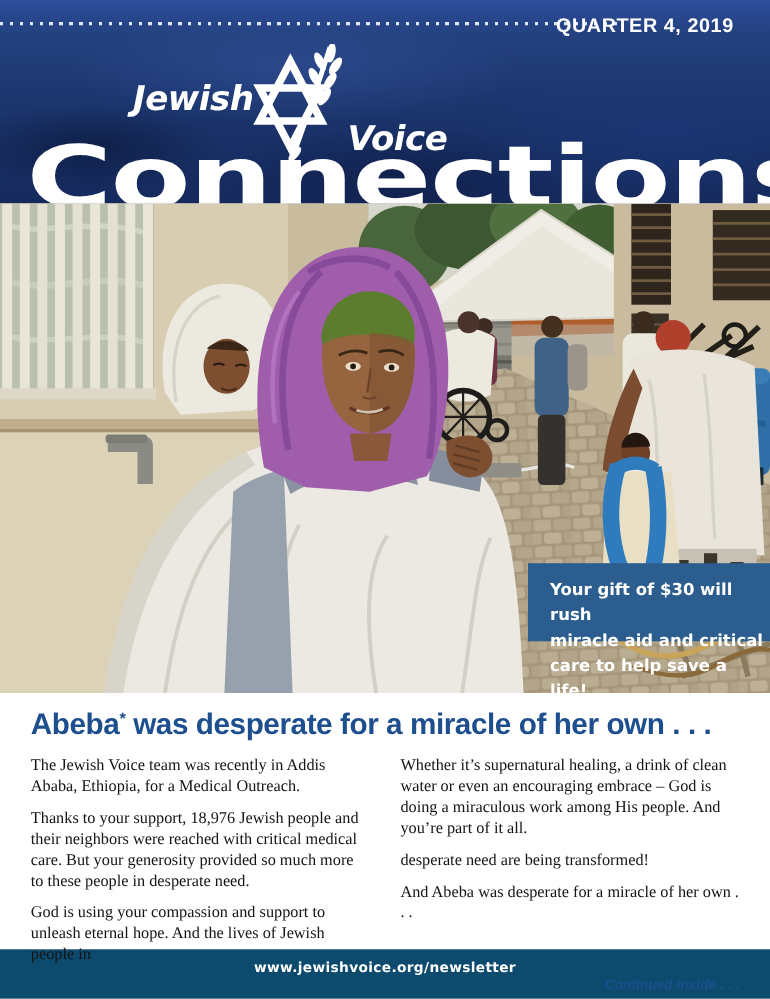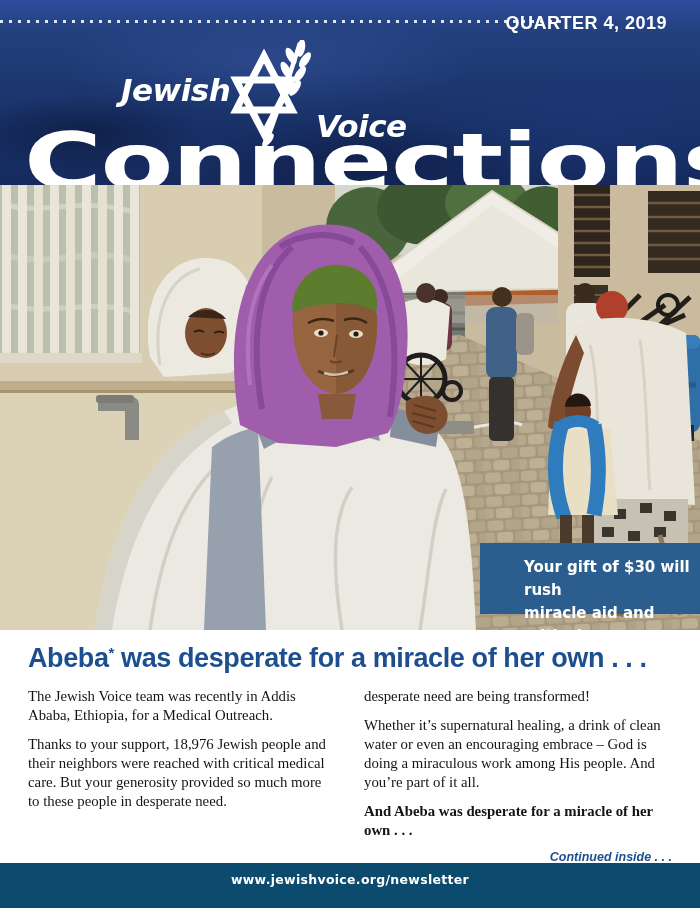--- a/index.html
+++ b/index.html
@@ -45,41 +45,40 @@
     font-family:"DejaVu Sans","Liberation Sans",sans-serif;
   }
   .mtitle > span { display:inline-block; transform:scaleX(1.36); transform-origin:left center; }
 
   
   .photo { position:relative; width:700px; height:445px; overflow:hidden; background:#c9bb9e; }
   .photo svg { display:block; width:700px; height:445px; }
   .badge {
     position:absolute; left:480px; top:327px; width:220px; height:71px; z-index:5;
     background:#2c5d8f; color:#ffffff;
-    padding:13px 6px 0 44px;
+    padding:13px 6px 0 20px;
     font-weight:bold; font-size:15px; line-height:23px;
     font-family:"DejaVu Sans","Liberation Sans",sans-serif;
-    margin-top:31px;
   }
 
   
   .article {
     position:relative; width:700px; height:233px;
     padding:13px 28px 0 28px;
     display:flex; flex-direction:column;
   }
   .headline {
     color:#1d4f8f; font-size:27px; font-weight:bold; letter-spacing:-.4px;
     margin-bottom:13px; white-space:nowrap;
   }
   .headline sup { font-size:15px; vertical-align:9px; }
   .cols { display:flex; gap:28px; }
   .col { flex:1; font-family:"Liberation Serif", serif; font-size:14.8px; line-height:19px; color:#141414; }
   .col p { margin-bottom:10px; }
-  .col p.bold { font-weight:bold; }
+  .col p.bold { font-weight:normal; }
   .continued {
     margin-top:auto; padding-bottom:8px; text-align:right;
     color:#1d4f8f; font-style:italic; font-weight:bold; font-size:12.5px;
   }
 
   
   .footbar {
     width:700px; height:45px; background:#0c4a6e;
     display:flex; justify-content:center; align-items:flex-start; padding-top:9px;
     color:#ffffff; font-weight:bold; font-size:12.5px; letter-spacing:.3px;
@@ -306,24 +305,25 @@
       <div>care to help save a life!</div>
     </div>
   </div>
 
   <section class="article">
     <h1 class="headline"><span>Abeba</span><sup>*</sup><span> was desperate for a miracle of her own . . .</span></h1>
     <div class="cols">
       <div class="col">
         <p>The Jewish Voice team was recently in Addis Ababa, Ethiopia, for a Medical Outreach.</p>
         <p>Thanks to your support, 18,976 Jewish people and their neighbors were reached with critical medical care. But your generosity provided so much more to these people in desperate need.</p>
+        <p>God is using your compassion and support to unleash eternal hope. And the lives of Jewish people in</p>
       </div>
       <div class="col">
+        <p>Whether it’s supernatural healing, a drink of clean water or even an encouraging embrace – God is doing a miraculous work among His people. And you’re part of it all.</p>
         <p>desperate need are being transformed!</p>
-        <p>Whether it’s supernatural healing, a drink of clean water or even an encouraging embrace – God is doing a miraculous work among His people. And you’re part of it all.</p>
         <p class="bold">And Abeba was desperate for a miracle of her own . . .</p>
       </div>
     </div>
     <div class="continued">Continued inside . . .</div>
   </section>
 
   <footer class="footbar">
     <span>www.jewishvoice.org/newsletter</span>
   </footer>
 

